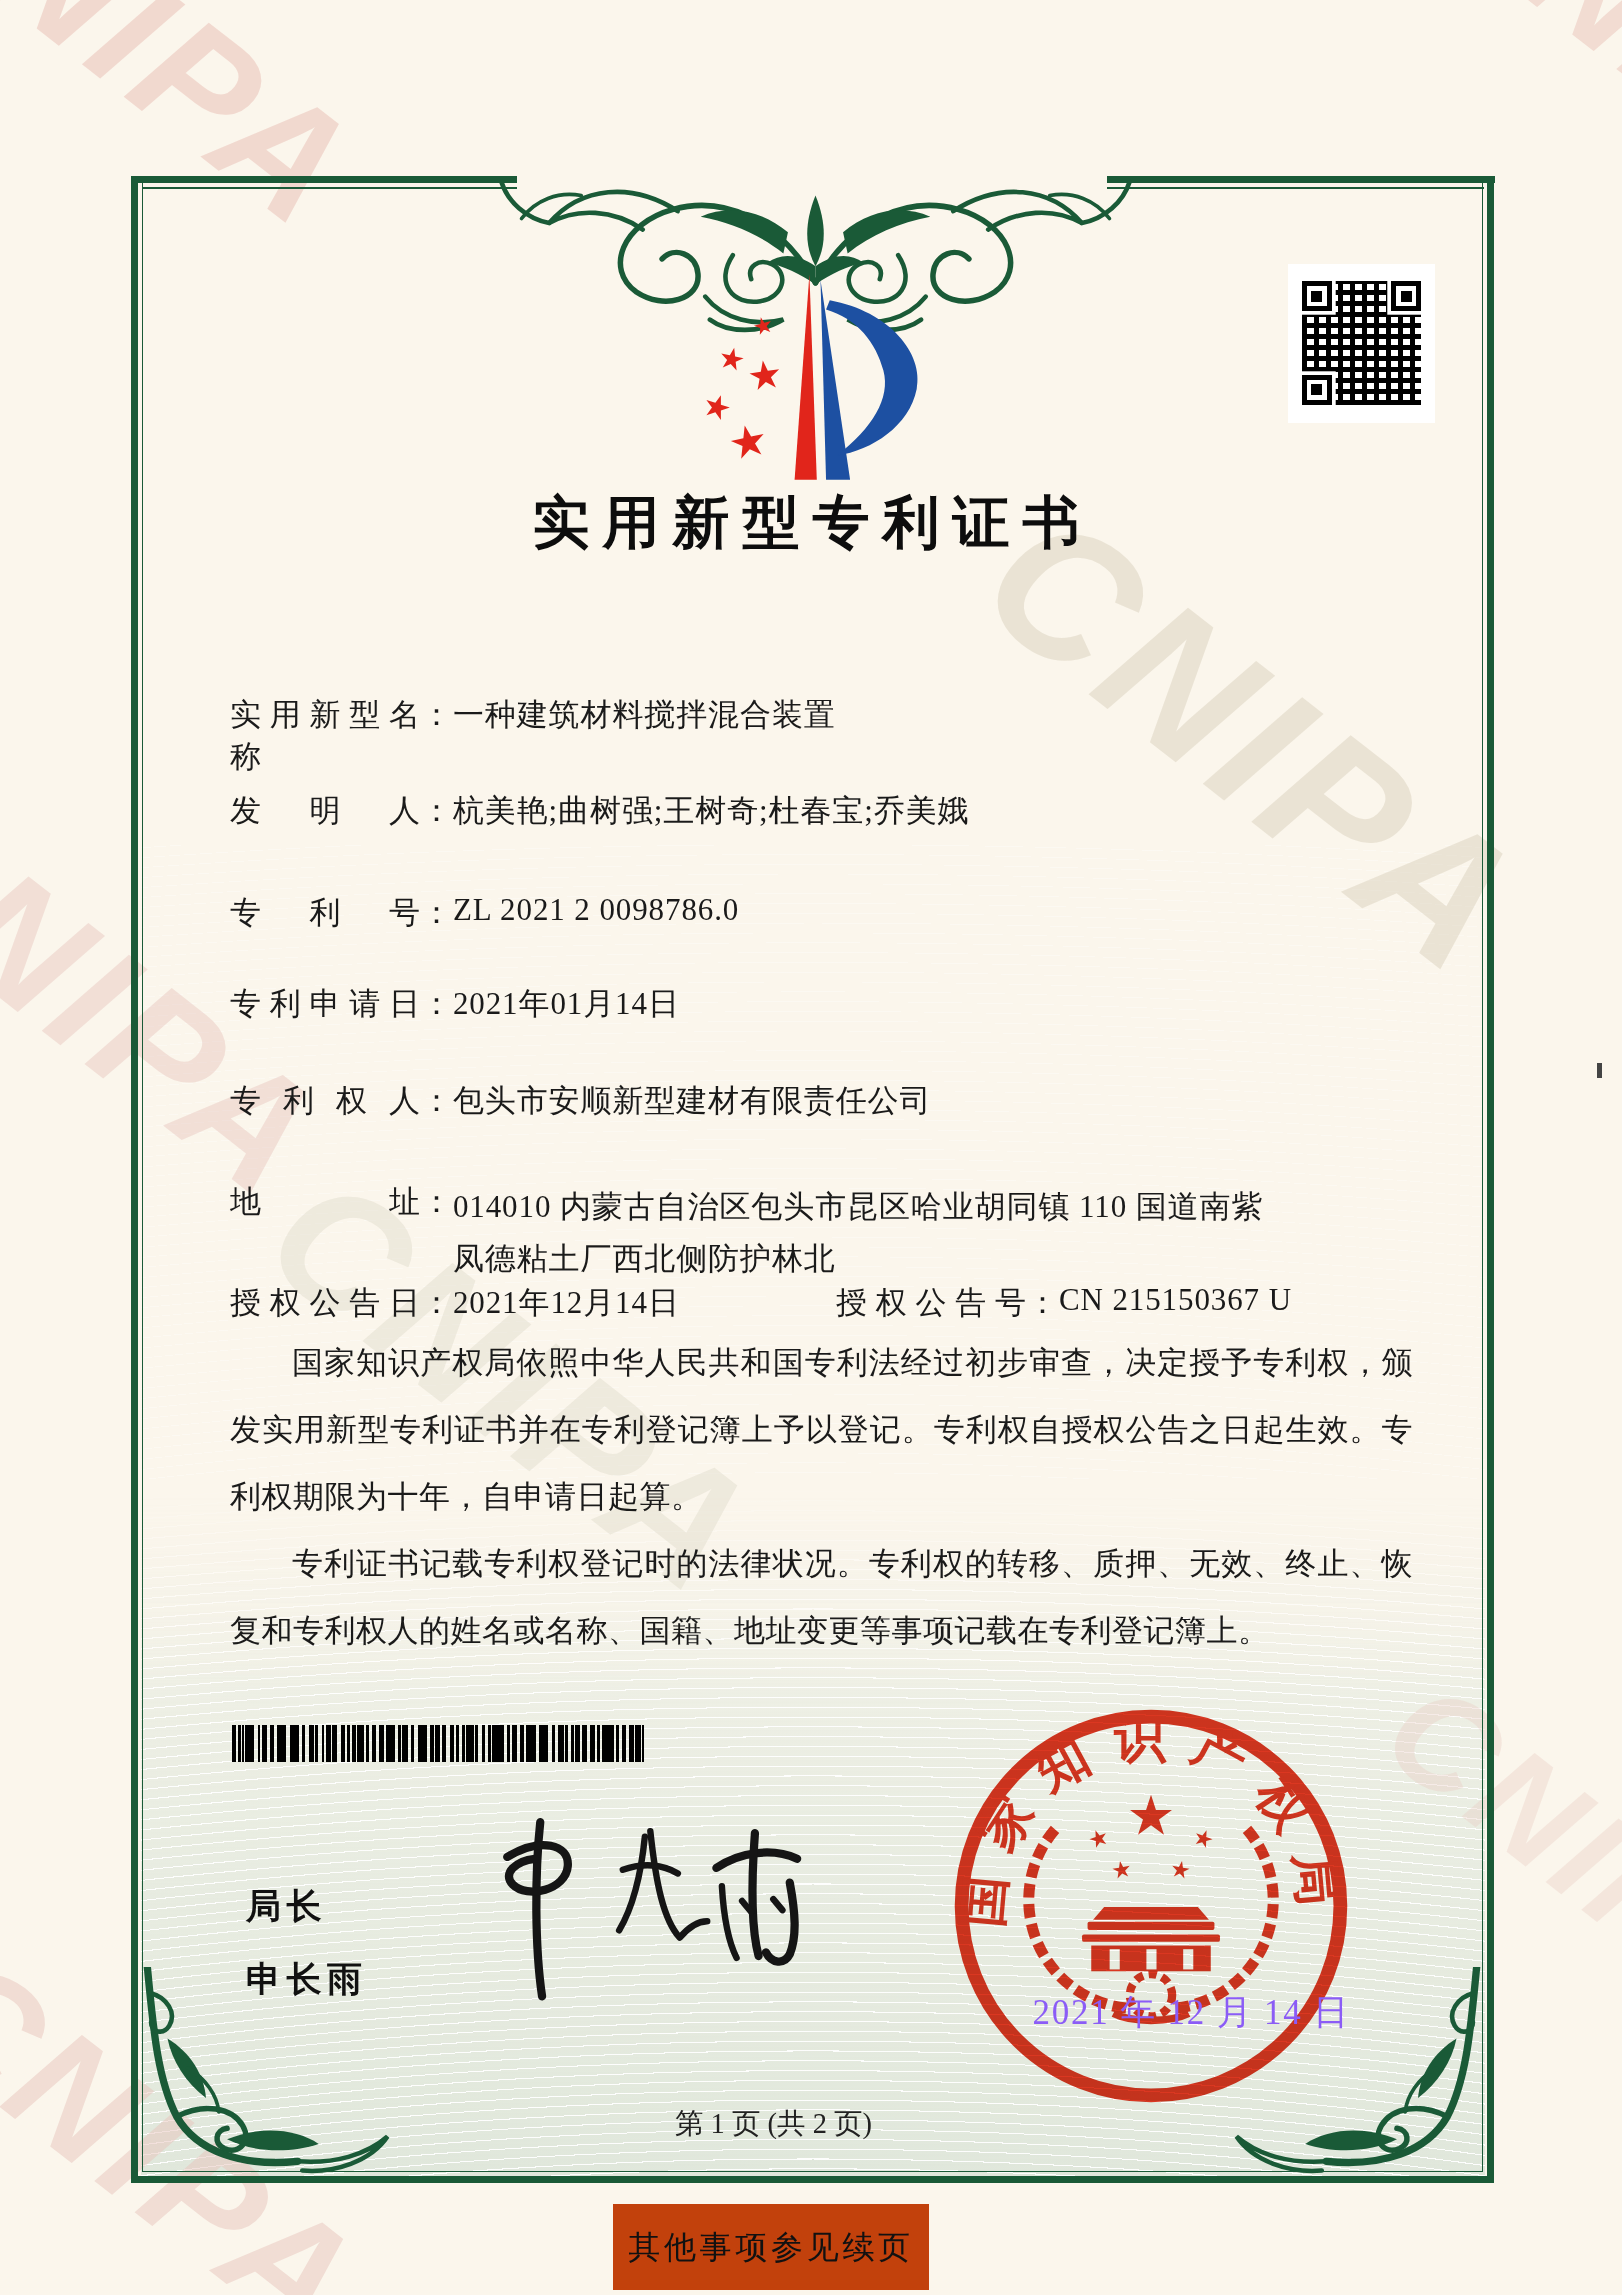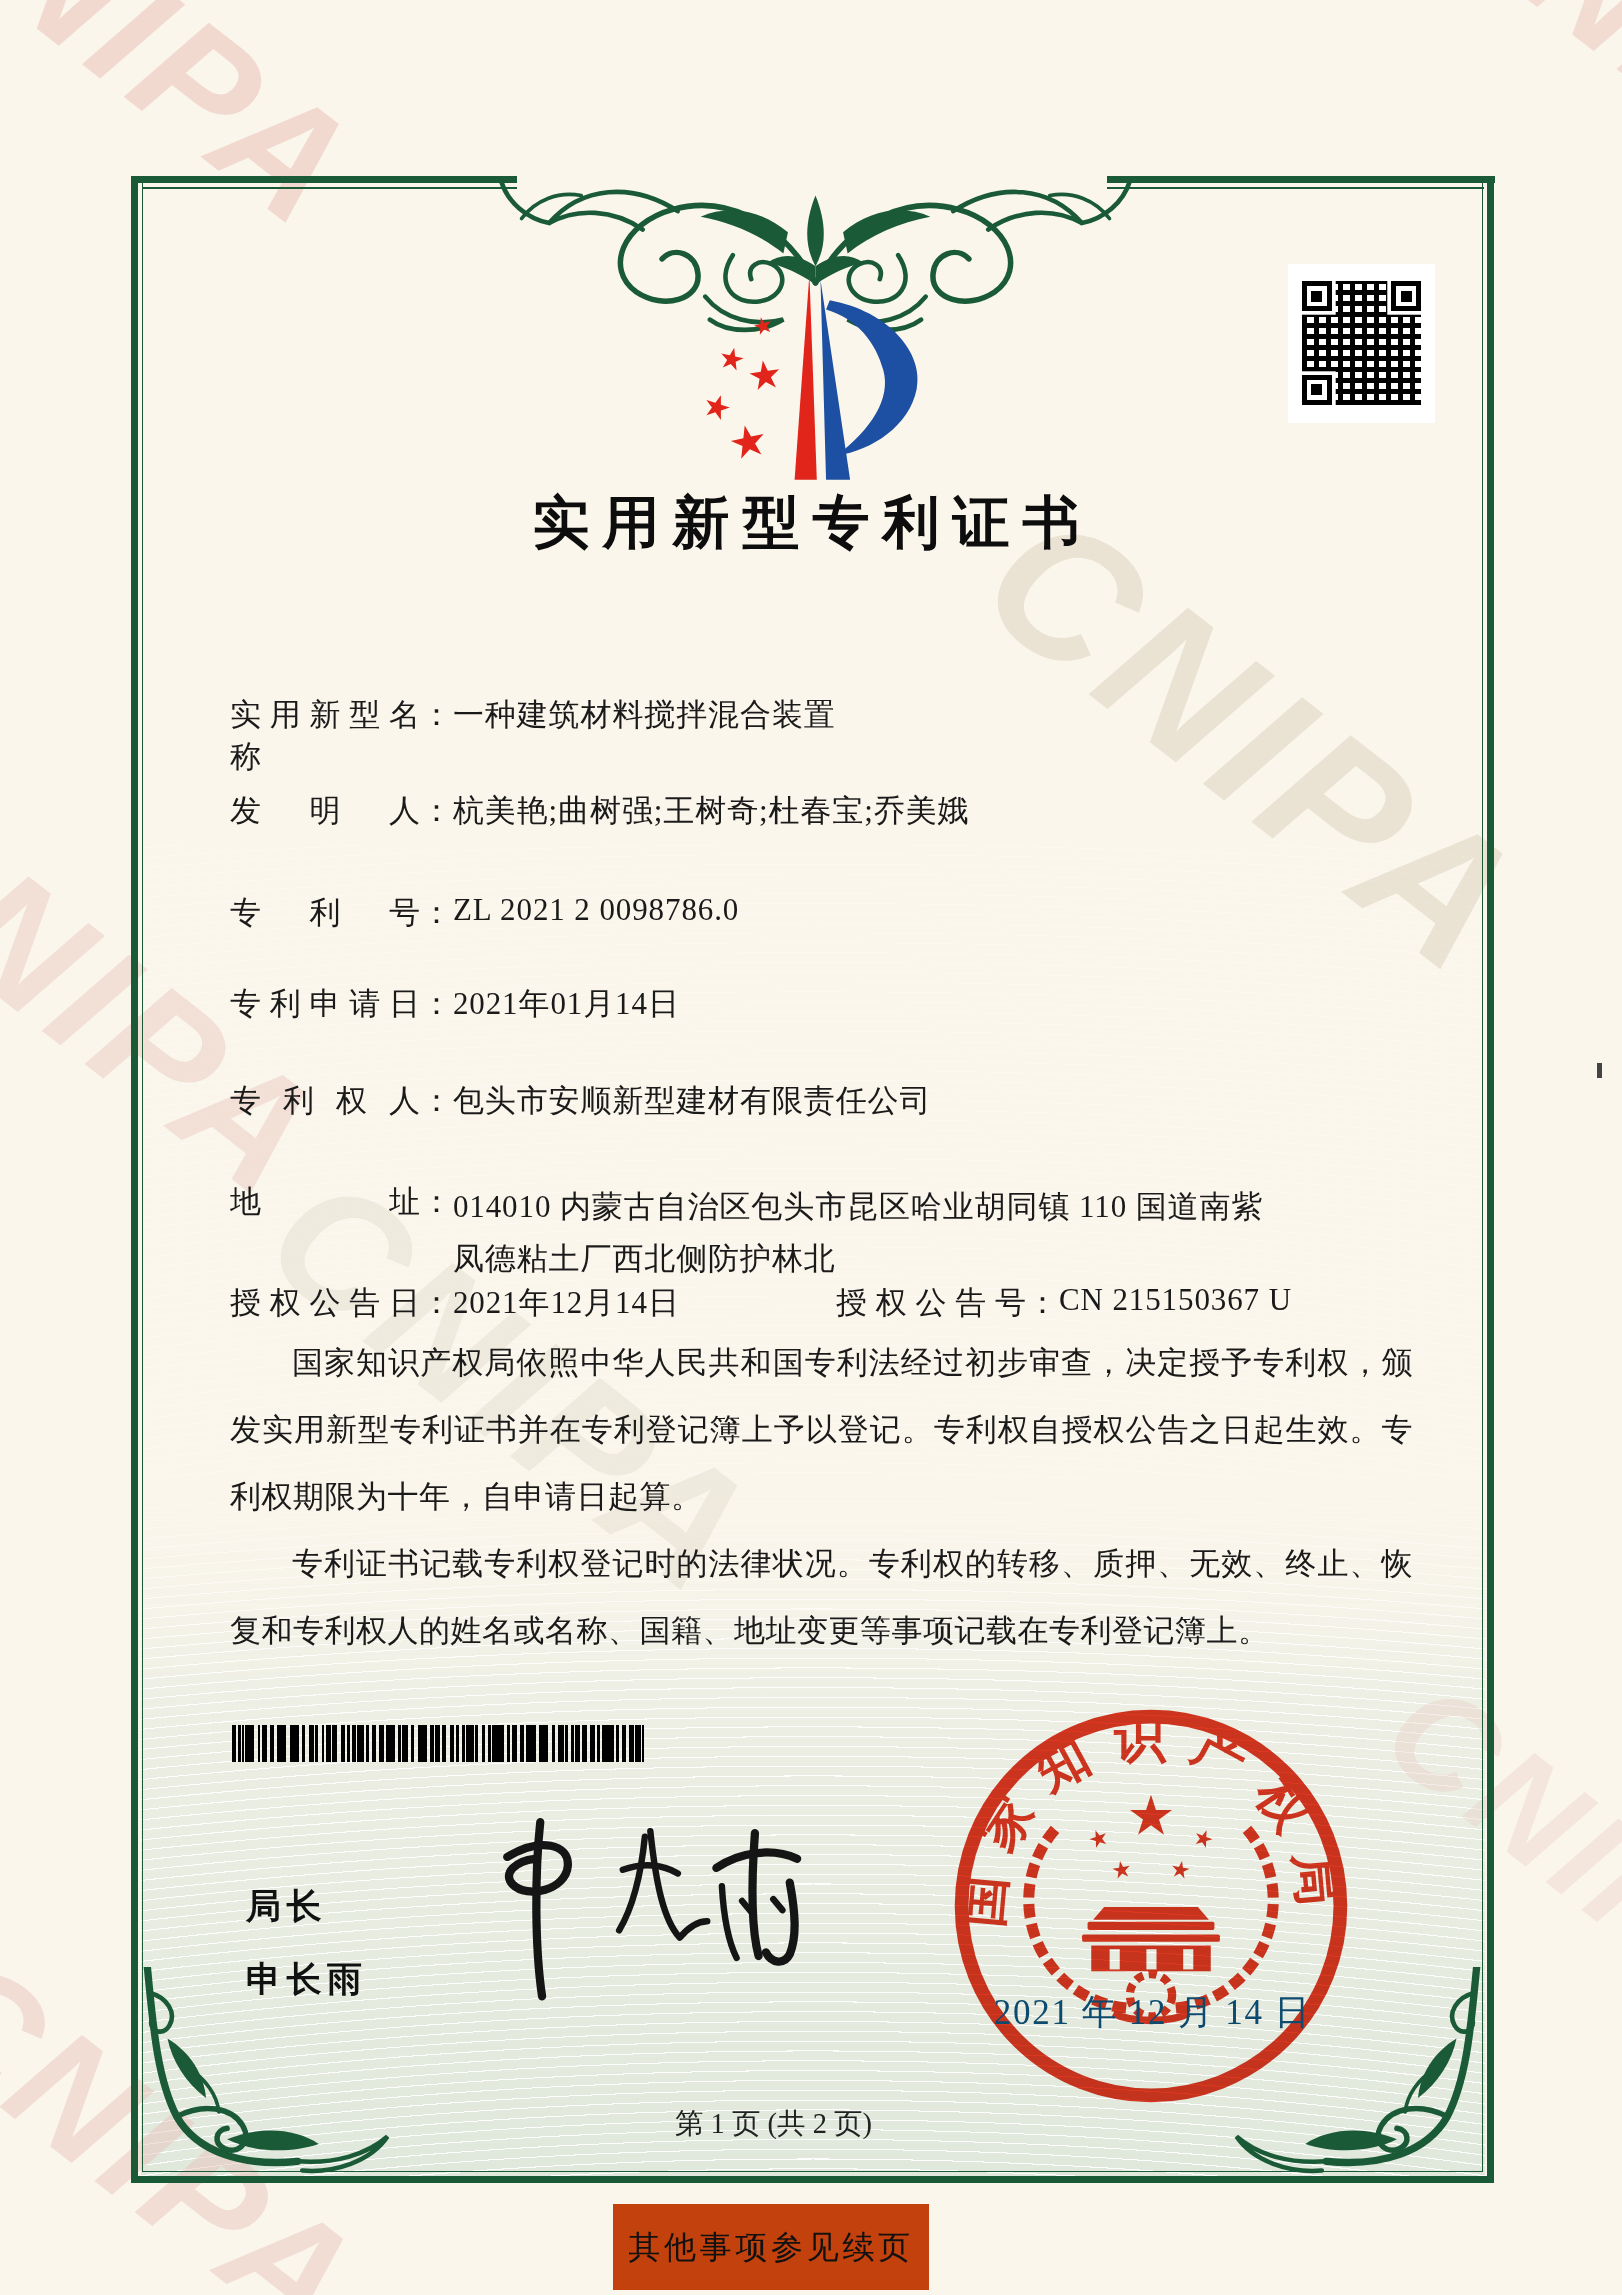--- a/index.html
+++ b/index.html
@@ -92,22 +92,22 @@
   
   .signer-title,.signer-name{
     position:absolute;left:246px;z-index:4;font-family:"Liberation Sans","DejaVu Sans",sans-serif;
     font-size:35px;font-weight:700;letter-spacing:5.5px;color:#111;
   }
   .signer-title{top:1883px;} .signer-name{top:1956px;}
   .signature{position:absolute;left:432px;top:1809px;width:422px;height:195px;z-index:4;}
   
   .seal{position:absolute;left:946px;top:1701px;width:410px;height:410px;z-index:5;mix-blend-mode:multiply;opacity:.95;}
   .seal-date{
-    position:absolute;left:955px;width:395px;top:1989px;z-index:6;text-align:center;
-    font-size:35px;letter-spacing:1.8px;color:#0c4a6e;
+    position:absolute;left:955px;width:395px;top:1989px;z-index:6;text-align:right;
+    font-size:35px;letter-spacing:1.8px;color:#8b5cf6;
   }
   
   .page-info{position:absolute;left:498px;width:551px;top:2105px;z-index:4;text-align:center;font-size:28.5px;color:#222;}
   .cont-note{
     position:absolute;left:613px;top:2204px;width:316px;height:86px;z-index:4;background:#c2410c;
     text-align:center;line-height:86px;font-size:32px;letter-spacing:3.7px;color:#111;
   }
   .artifact{position:absolute;left:1597px;top:1063px;width:4.6px;height:14.7px;background:#444;z-index:4;}
 </style>
 </head>

